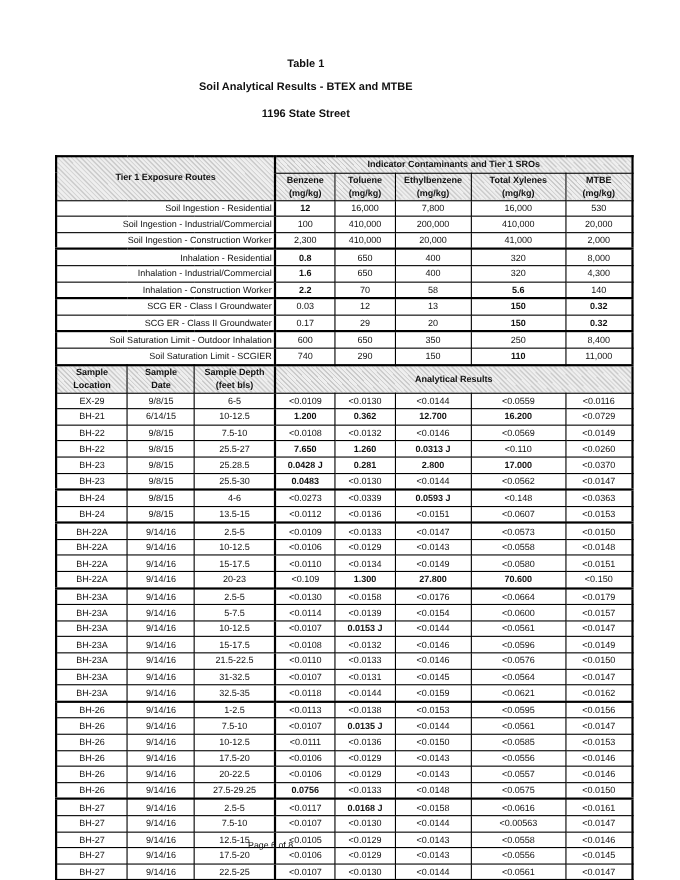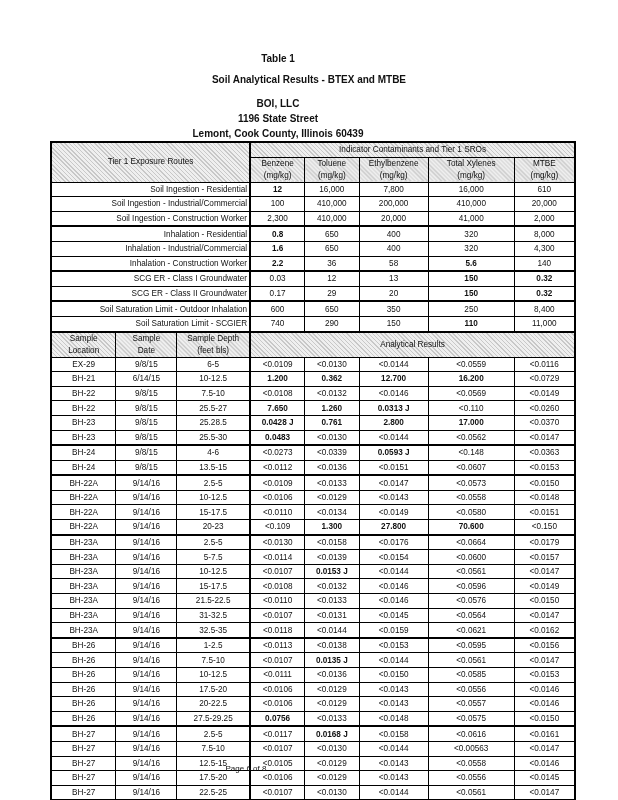--- a/index.html
+++ b/index.html
@@ -1,45 +1,43 @@
 <!DOCTYPE html>
 <html><head>
   <meta charset="utf-8">
   <style>
     html, body { margin: 0; padding: 0; background: #ffffff; }
     body { width: 618px; height: 800px; position: relative; overflow: hidden;
            font-family: "Liberation Sans", sans-serif; color: #111; }
     .title-block { position: absolute; left: 0; width: 556px; text-align: center; font-weight: bold; }
     .t1 { top: 53px; font-size: 10px; }
-    .t2 { top: 74px; font-size: 10px; margin-left: 31px; }
+    .t2 { top: 74px; font-size: 10px; }
     .t3 { top: 96px; font-size: 10px; line-height: 15px; }
     table { position: absolute; left: 50px; top: 141px; width: 526px; border-collapse: collapse;
             font-size: 8.2px; table-layout: fixed; }
     td, th { border: 1px solid #000; padding: 0 2px; height: 13.6px; text-align: center;
              white-space: nowrap; overflow: hidden; font-weight: normal; }
     .hdr { background:
            repeating-linear-gradient(45deg, #c8c8c8 0 1px, #efefef 1px 3px),
            repeating-linear-gradient(-45deg, #d4d4d4 0 1px, transparent 1px 4px);
-           font-weight: normal; line-height: 12px; margin-top: 48px; }
+           font-weight: bold; line-height: 12px; margin-top: 48px; }
     .route { text-align: right; }
     .thick-l { border-left: 2px solid #000; }
     .thick-t { border-top: 2px solid #000; }
     .b { font-weight: bold; }
     .footer { position: absolute; top: 764px; left: 0; width: 492px; text-align: center; font-size: 8px; }
     .outer { border: 2px solid #000; }
   </style>
 </head>
 <body>
 
 <div class="title-block t1">Table 1</div>
 <div class="title-block t2">Soil Analytical Results - BTEX and MTBE</div>
 <div class="title-block t3">
-  <div>BOI, LLC</div>
   <div>1196 State Street</div>
-  <div>Lemont, Cook County, Illinois 60439</div>
 </div>
 
 <table class="outer">
   <colgroup>
     <col style="width:62px">
       <col style="width:58px">
       <col style="width:70px">
     <col style="width:52px">
       <col style="width:52px">
       <col style="width:66px">
@@ -59,21 +57,21 @@
         <th class="hdr"><span>MTBE</span><br><span>(mg/kg)</span></th>
       </tr>
   </thead>
   <tbody id="sro-body">
       <tr>
         <td colspan="3" class="route">Soil Ingestion - Residential</td>
         <td class="thick-l b">12</td>
         <td class="">16,000</td>
         <td class="">7,800</td>
         <td class="">16,000</td>
-        <td class="">610</td>
+        <td class="">530</td>
       </tr>
       <tr>
         <td colspan="3" class="route">Soil Ingestion - Industrial/Commercial</td>
         <td class="thick-l">100</td>
         <td class="">410,000</td>
         <td class="">200,000</td>
         <td class="">410,000</td>
         <td class="">20,000</td>
       </tr>
       <tr>
@@ -96,21 +94,21 @@
         <td colspan="3" class="route">Inhalation - Industrial/Commercial</td>
         <td class="thick-l b">1.6</td>
         <td class="">650</td>
         <td class="">400</td>
         <td class="">320</td>
         <td class="">4,300</td>
       </tr>
       <tr>
         <td colspan="3" class="route">Inhalation - Construction Worker</td>
         <td class="thick-l b">2.2</td>
-        <td class="">36</td>
+        <td class="">70</td>
         <td class="">58</td>
         <td class=" b">5.6</td>
         <td class="">140</td>
       </tr>
       <tr class="thick-t">
         <td colspan="3" class="route">SCG ER - Class I Groundwater</td>
         <td class="thick-l">0.03</td>
         <td class="">12</td>
         <td class="">13</td>
         <td class=" b">150</td>
@@ -188,21 +186,21 @@
         <td class=" b">1.260</td>
         <td class=" b">0.0313 J</td>
         <td class="">&lt;0.110</td>
         <td class="">&lt;0.0260</td>
       </tr>
       <tr>
         <td>BH-23</td>
         <td>9/8/15</td>
         <td>25.28.5</td>
         <td class="thick-l b">0.0428 J</td>
-        <td class=" b">0.761</td>
+        <td class=" b">0.281</td>
         <td class=" b">2.800</td>
         <td class=" b">17.000</td>
         <td class="">&lt;0.0370</td>
       </tr>
       <tr>
         <td>BH-23</td>
         <td>9/8/15</td>
         <td>25.5-30</td>
         <td class="thick-l b">0.0483</td>
         <td class="">&lt;0.0130</td>

